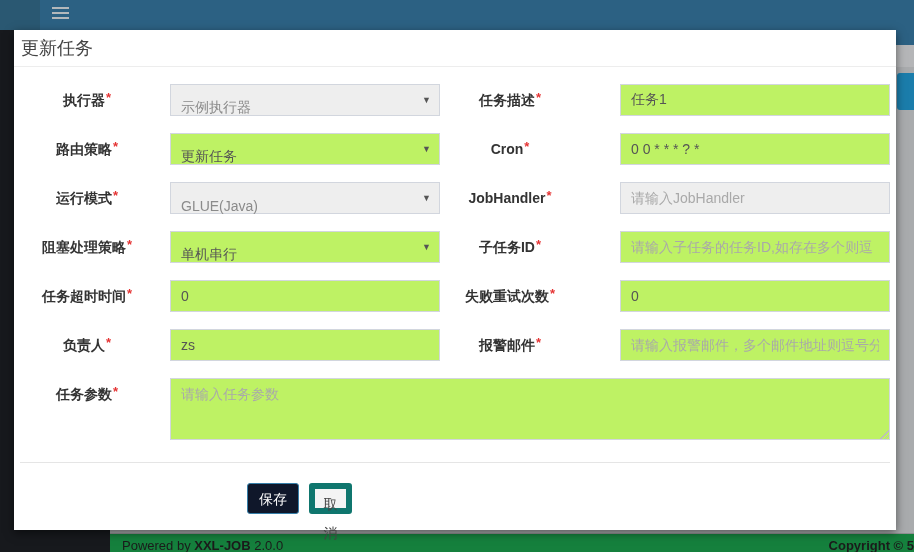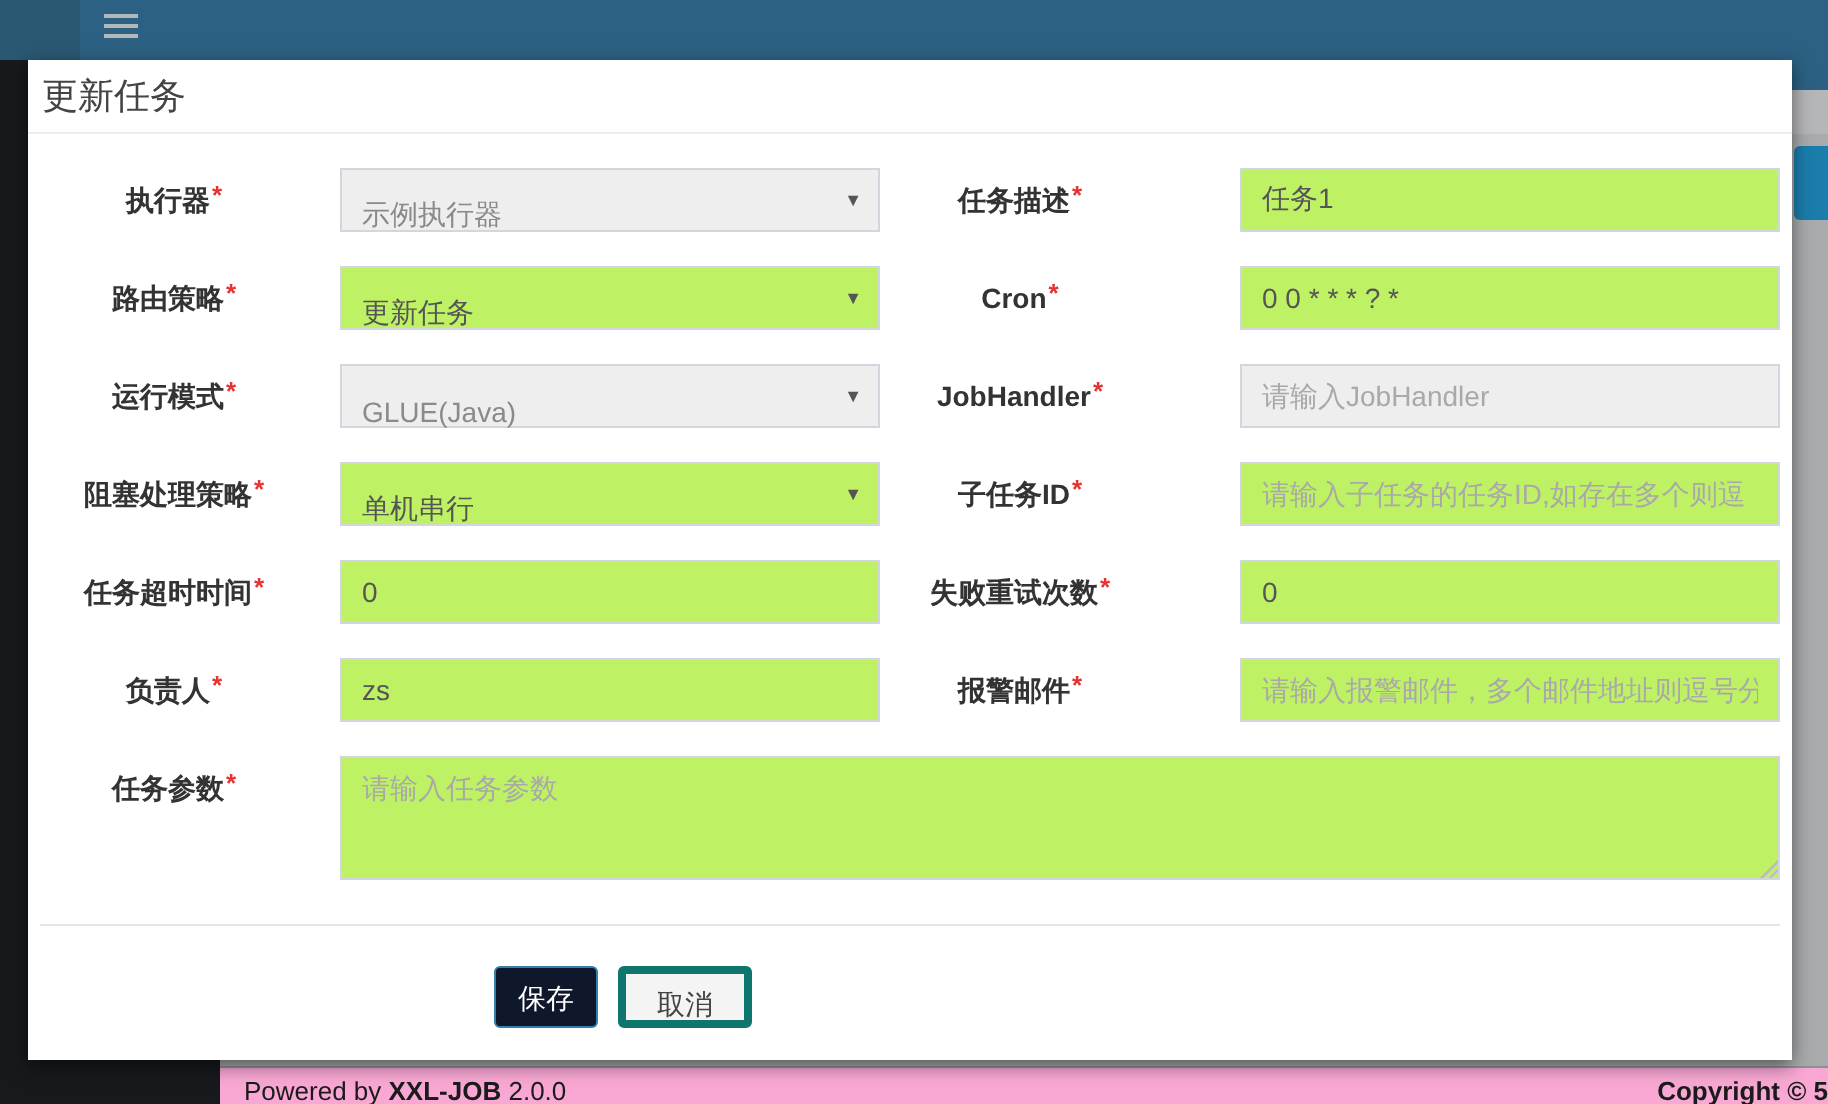--- a/index.html
+++ b/index.html
@@ -13,21 +13,21 @@
   
   .topbar { position:absolute; left:0; top:0; width:914px; height:50px; background:#2c6183; }
   .topbar-logo { position:absolute; left:0; top:0; width:40px; height:50px; background:#2a5872; }
   .menu-icon { position:absolute; left:52px; top:7px; width:17px; height:13px; cursor:pointer; }
   .menu-icon i { display:block; height:2px; background:#b3b8bb; margin-bottom:3px; }
   .sidebar { position:absolute; left:0; top:30px; width:110px; height:522px; background:#17191d; }
   .bg-band { position:absolute; left:896px; top:45px; width:18px; height:22px; background:#b5b6b8; }
   .bg-btn-fragment { position:absolute; left:897px; top:73px; width:17px; height:37px;
     background:#1b7dab; border-radius:3px 0 0 3px; }
   .page-footer { position:absolute; left:110px; right:0; top:533px; height:19px;
-    background:#f9a8d4; border-top:1px solid #8f9092; color:#1b1b1b; font-size:13px; }
+    background:#15803d; border-top:1px solid #8f9092; color:#1b1b1b; font-size:13px; }
   .powered { position:absolute; left:12px; top:4px; white-space:nowrap; }
   .powered b { font-weight:bold; }
   .copyright { position:absolute; right:0px; top:4px; font-weight:bold; white-space:nowrap; }
 
   
   .modal { position:absolute; left:14px; top:30px; width:882px; height:500px;
     background:#ffffff; box-shadow:0 3px 9px rgba(0,0,0,.5); }
   .modal-header { position:absolute; left:0; top:0; right:0; height:37px;
     border-bottom:1px solid #ededed; }
   .modal-title { position:absolute; left:7px; top:6px; font-size:18px; color:#444; }
@@ -54,21 +54,21 @@
     font-family:inherit; line-height:1.4; outline:none; }
   .resize-grip { position:absolute; left:864px; top:398px; width:11px; height:11px;
     background:
       linear-gradient(135deg, transparent 0 58%, #bdbdbd 58% 66%, transparent 66% 78%, #bdbdbd 78% 86%, transparent 86%);
   }
 
   .modal-divider { position:absolute; left:6px; right:6px; top:432px; border-top:1px solid #e5e5e5; }
   .btn { position:absolute; top:453px; height:31px; border-radius:3px; font-size:14px;
     font-family:inherit; cursor:pointer; line-height:29px; text-align:center; }
   .btn-save { left:233px; width:52px; background:#0f172a; border:1px solid #367fa9; color:#fff; }
-  .btn-cancel { left:295px; width:67px; background:#f4f4f4; border:4px solid #0f766e; color:#444; }
+  .btn-cancel { left:295px; width:43px; background:#f4f4f4; border:6px solid #0f766e; color:#444; }
 </style>
 </head>
 <body>
 
 <div class="topbar">
   <div class="topbar-logo"></div>
   <div class="menu-icon">
       <i></i>
       <i></i>
       <i></i>

